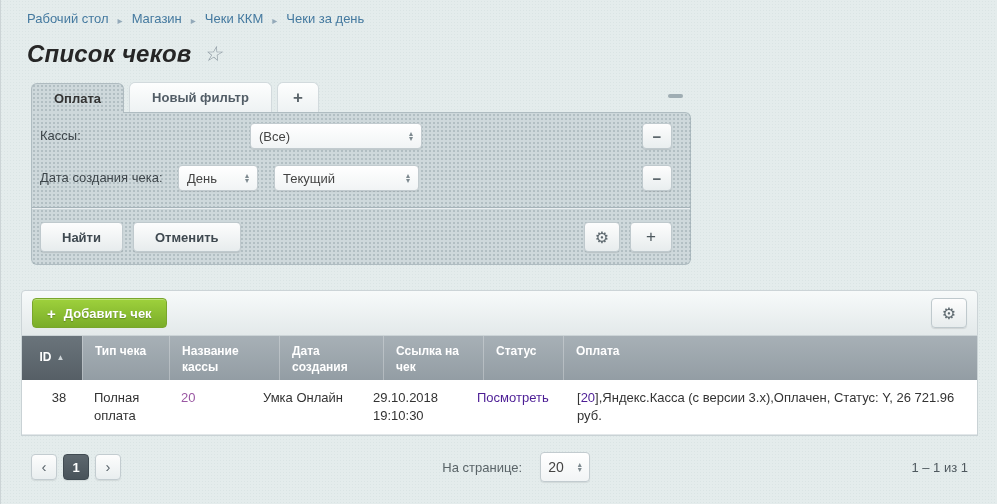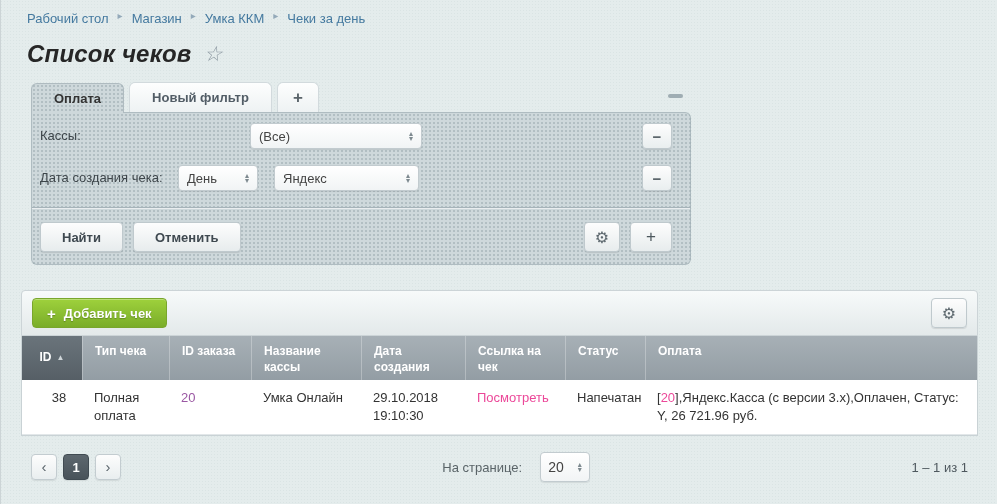--- a/index.html
+++ b/index.html
@@ -9,21 +9,21 @@
     background:#e4ecec;
     background-image:radial-gradient(rgba(160,178,182,0.14) 1px, transparent 1px);
     background-size:3px 3px;
     color:#333;
     border-left:1px solid #ccd4d6;
     overflow:hidden;
     font-size:13px;
   }
 
   
-  .breadcrumb { padding:11px 0 0 26px; font-size:13px; display:flex; align-items:flex-start; gap:9px; }
+  .breadcrumb { padding:11px 0 0 26px; font-size:13px; display:flex; align-items:flex-end; gap:9px; }
   .breadcrumb a { color:#44799f; text-decoration:none; cursor:pointer; }
   .crumb-sep { color:#93a9b9; font-size:10px; line-height:1; }
 
   
   .title-row { display:flex; align-items:center; margin:14px 0 0 26px;font-style:italic; }
   .page-title { font-size:24px; font-weight:bold; color:#262626; letter-spacing:0.2px; }
   .star { font-size:21px; color:#8c98a1; margin-left:12px; cursor:pointer; }
 
   
   .filter-wrap { position:relative; width:660px; margin:14px 0 0 30px; }
@@ -118,21 +118,21 @@
   .td { padding:9px 8px 0 12px; line-height:1.4; color:#333; }
   .td-id { text-align:center; padding-left:14px; padding-right:0; }
   .c-id { width:60px; }
   .c-type { width:87px; }
   .c-order { width:82px; }
   .c-kassa { width:110px; }
   .c-created { width:104px; }
   .c-link { width:100px; }
   .c-status { width:80px; }
   .c-pay { flex:1; }
-  a.blue-link { color:#ec4899; text-decoration:none; cursor:pointer; }
+  a.blue-link { color:#4c1d95; text-decoration:none; cursor:pointer; }
   a.visited-link { color:#9a57a3; text-decoration:none; cursor:pointer; }
 
   
   .footer { width:957px; margin:10px 0 0 20px; display:flex; align-items:center; height:42px; }
   .pager { display:flex; gap:6px; margin-left:10px; }
   .page-btn {
     width:26px; height:26px; border:1px solid #c3ccd0; border-radius:4px;
     background:linear-gradient(#fdfdfd,#e9eeef); box-shadow:0 1px 1px rgba(0,0,0,0.08);
     display:flex; align-items:center; justify-content:center;
     color:#5a646b; font-size:15px; cursor:pointer; padding-bottom:2px;
@@ -152,21 +152,21 @@
   .range { margin-left:auto; margin-right:10px; color:#4e585e; }
 </style>
 </head>
 <body>
 
 <div class="breadcrumb">
   <a>Рабочий стол</a>
   <span class="crumb-sep">▸</span>
   <a>Магазин</a>
   <span class="crumb-sep">▸</span>
-  <a>Умка ККМ</a>
+  <a>Чеки ККМ</a>
   <span class="crumb-sep">▸</span>
   <a>Чеки за день</a>
 </div>
 
 <div class="title-row">
   <span class="page-title">Список чеков</span>
   <span class="star">☆</span>
 </div>
 
 <div class="filter-wrap">
@@ -191,21 +191,21 @@
     <div class="f-row">
       <div class="f-label" style="width:210px; max-width:210px;">Дата создания чека:</div>
       <div class="fake-select" style="width:80px; margin-left:-72px;">
         <span>День</span>
         <span class="stepper">
           <span>▴</span>
             <span>▾</span>
         </span>
       </div>
       <div class="fake-select" style="width:145px; margin-left:16px;">
-        <span>Яндекс</span>
+        <span>Текущий</span>
         <span class="stepper">
           <span>▴</span>
             <span>▾</span>
         </span>
       </div>
       <div class="minus-btn">−</div>
     </div>
     <div class="f-divider"></div>
     <div class="f-buttons">
       <button class="btn">Найти</button>
@@ -230,39 +230,37 @@
       <span class="gear">⚙</span>
     </button>
   </div>
   <div class="tbl">
     <div class="tbl-head">
       <div class="th th-id c-id">
         <span>ID</span>
         <span class="sort-arrow">▲</span>
       </div>
       <div class="th c-type">Тип чека</div>
-      <div class="th c-order">ID заказа</div>
       <div class="th c-kassa">Название кассы</div>
       <div class="th c-created">Дата создания</div>
       <div class="th c-link">Ссылка на чек</div>
       <div class="th c-status">Статус</div>
       <div class="th c-pay">Оплата</div>
     </div>
     <div class="tbl-row">
       <div class="td td-id c-id">38</div>
       <div class="td c-type">Полная оплата</div>
       <div class="td c-order">
         <a class="visited-link">20</a>
       </div>
       <div class="td c-kassa">Умка Онлайн</div>
       <div class="td c-created">29.10.2018 19:10:30</div>
       <div class="td c-link">
         <a class="blue-link">Посмотреть</a>
       </div>
-      <div class="td c-status">Напечатан</div>
       <div class="td c-pay">
         <span>[</span><a class="blue-link">20</a><span>],Яндекс.Касса (с версии 3.х),Оплачен, Статус: Y, 26 721.96 руб.</span>
       </div>
     </div>
   </div>
 </div>
 
 <div class="footer">
   <div class="pager">
     <div class="page-btn">‹</div>

